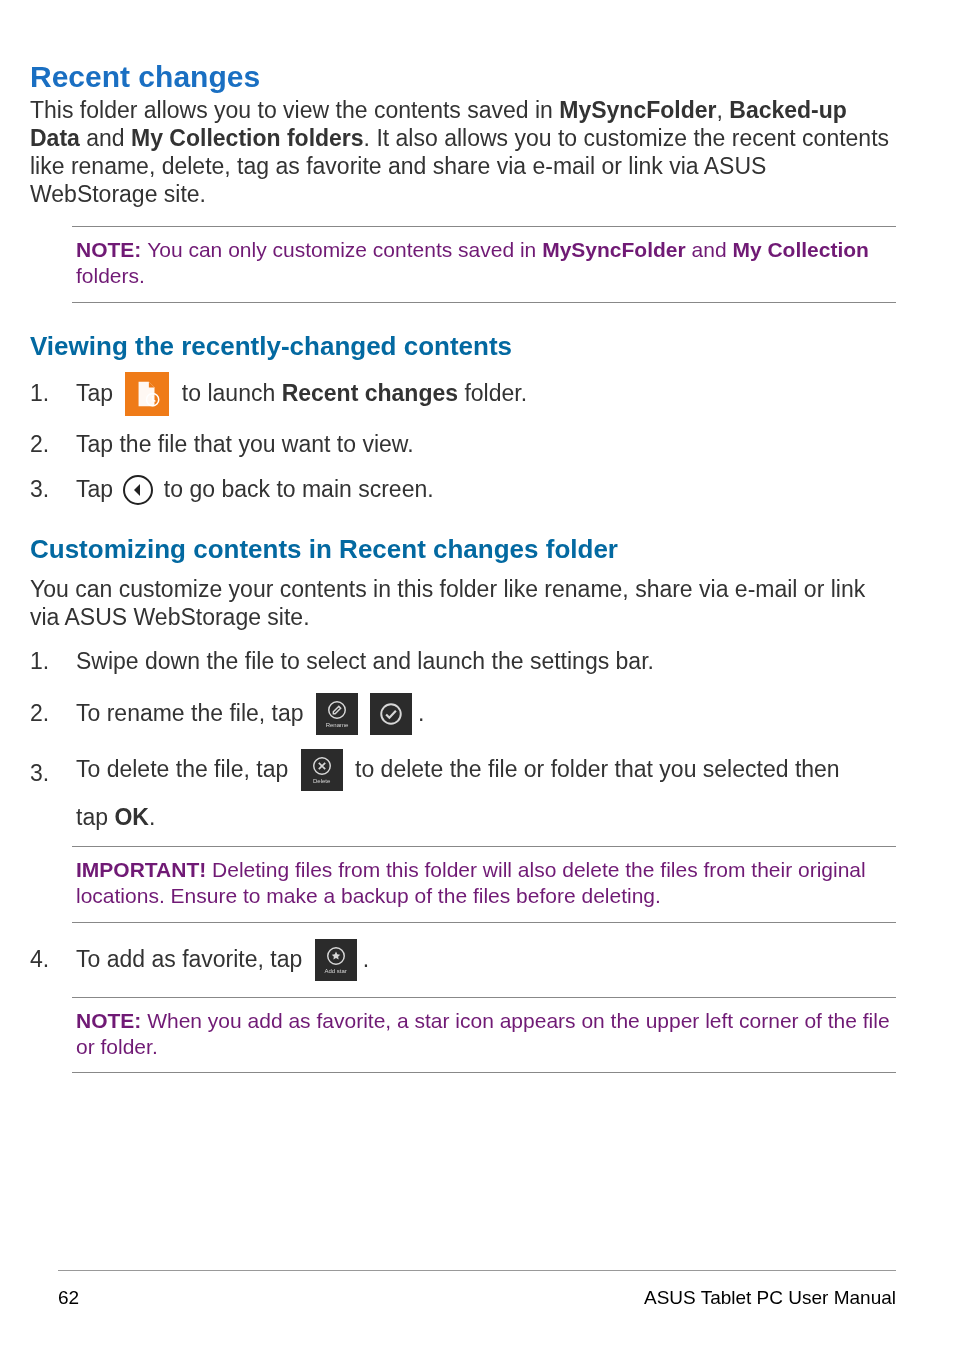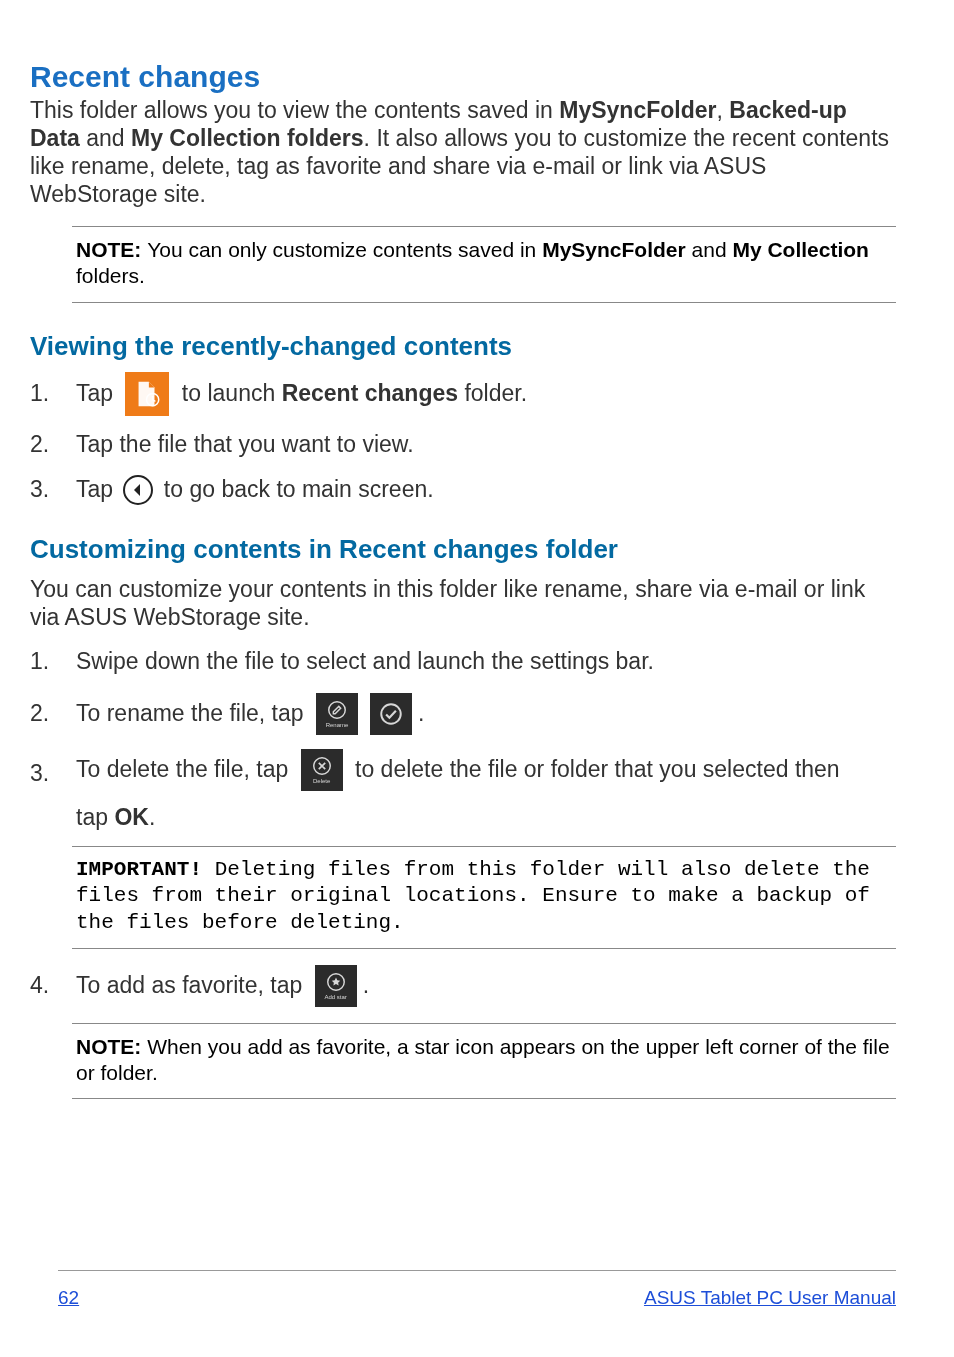--- a/index.html
+++ b/index.html
@@ -34,21 +34,21 @@
   .body-text b { font-weight: 700; }
   .note-box {
     margin: 18px 0 6px 42px;
     border-top: 1px solid #888;
     border-bottom: 1px solid #888;
     padding: 10px 4px 12px 4px;
   }
   .note-text {
     font-size: 21px;
     line-height: 1.25;
-    color: #000000;
+    color: #701a75;
   }
   .note-text b { font-weight: 700; }
   ol.steps {
     list-style: none;
     margin-top: 10px;
   }
   ol.steps > li {
     display: flex;
     align-items: center;
     margin-bottom: 12px;
@@ -108,23 +108,22 @@
   .icon-dark.no-label svg { width: 26px; height: 26px; }
 
   .footer {
     position: absolute;
     bottom: 48px;
     left: 58px;
     right: 58px;
     display: flex;
     justify-content: space-between;
     font-size: 19px;
-    color: #1d4ed8;
+    color: #000000;
     border-top: 0;
-    text-decoration: underline;
   }
   hr.footer-rule {
     position: absolute;
     bottom: 86px;
     left: 58px;
     right: 58px;
     border: none;
     border-top: 1px solid #999;
   }
 </style>
@@ -226,21 +225,21 @@
           </span>
           <span> to delete the file or folder that you selected then </span>
         </div>
         <div style="margin-top:10px;">
           <span>tap </span><b>OK</b><span>.</span>
         </div>
       </div>
     </li>
   </ol>
 
-  <div class="note-box" style="margin-top:6px;font-family:Liberation Mono, monospace;">
+  <div class="note-box" style="margin-top:6px;">
     <p class="note-text">
       <b>IMPORTANT!  </b><span>Deleting files from this folder will also delete the files from their original locations. Ensure to make a backup of the files before deleting.</span>
     </p>
   </div>
 
   <ol class="steps" style="margin-top:16px;">
     <li>
       <div class="step-num">4.</div>
       <div class="step-body inline-line">
         <span>To add as favorite, tap </span>

